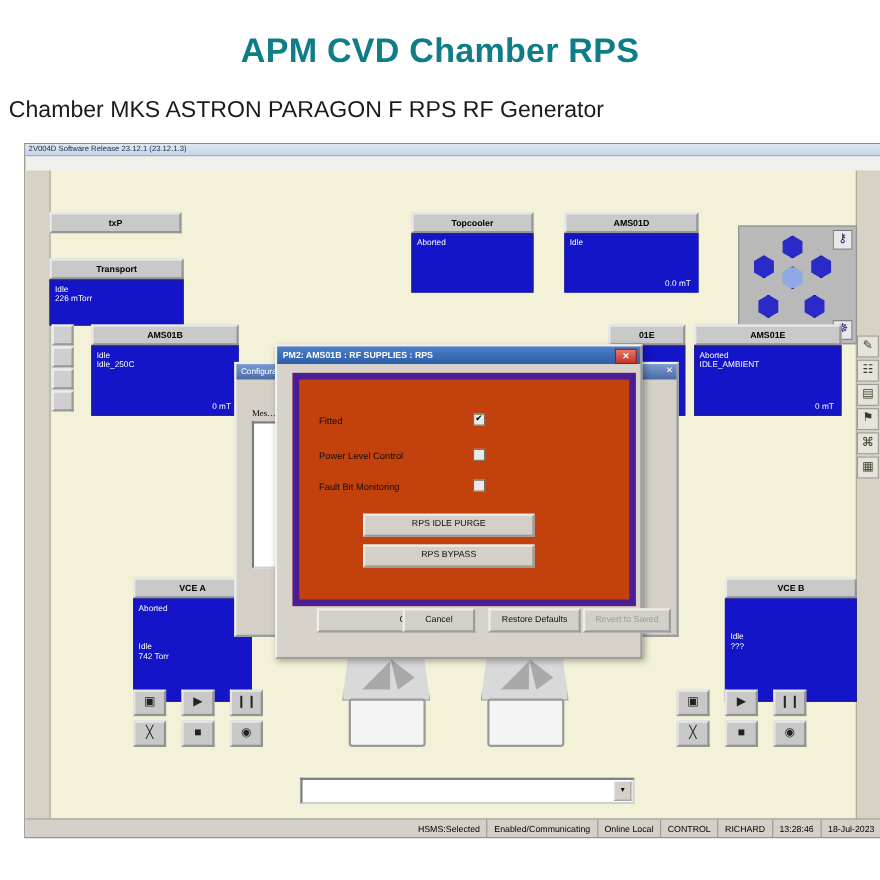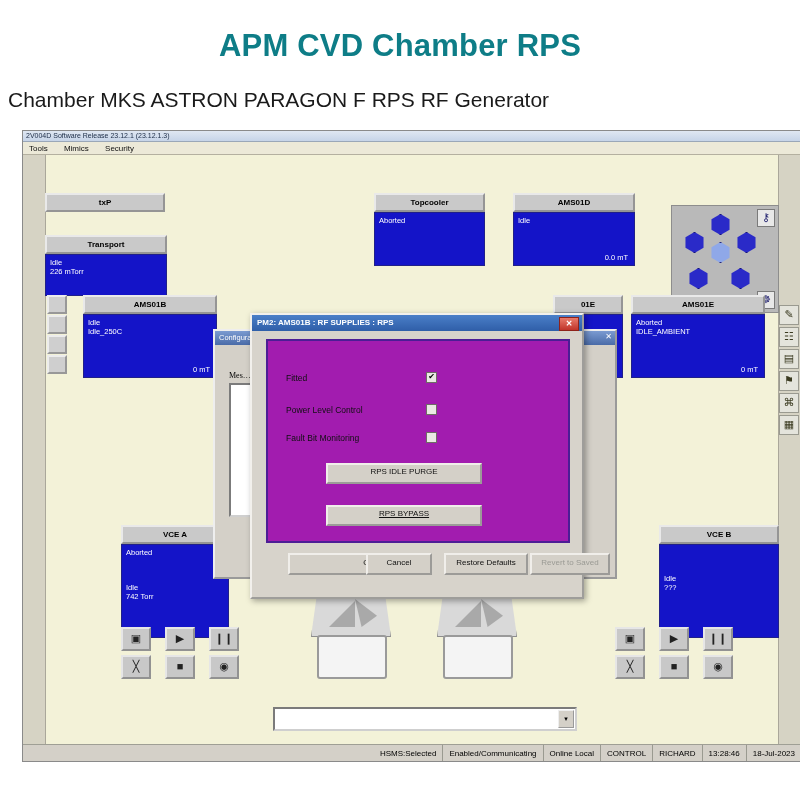--- a/index.html
+++ b/index.html
@@ -303,22 +303,22 @@
   }
   .dlg .body {
     position: absolute;
     left: 0; top: 16px; right: 0; bottom: 0;
     background: #d7d3cb;
   }
   .group {
     position: absolute;
     left: 14px; top: 8px;
     width: 300px; height: 200px;
-    background: #a21caf;
-    border: 2px solid #4c1d95;
+    background: #c2410c;
+    border: 6px solid #4c1d95;
   }
   .chk-row {
     position: absolute;
     left: 18px;
     font-size: 8.5px;
     color: #101010;
   }
   .chk-box {
     position: absolute;
     left: 140px;
@@ -357,25 +357,20 @@
 </head>
 <body>
 
 <div class="page-title">APM CVD Chamber RPS</div>
 <div class="page-subtitle">Chamber MKS ASTRON PARAGON F RPS RF Generator</div>
 
 <div class="app">
 
   <div class="titlebar">2V004D  Software Release 23.12.1 (23.12.1.3)</div>
 
-  <div class="menubar">
-    <span>Tools</span>
-    <span>Mimics</span>
-    <span>Security</span>
-  </div>
 
   <div class="canvas">
 
     <div class="rail-left"></div>
     <div class="rail-right"></div>
 
     <div class="panel" style="left:22px; top:38px; width:120px;">
       <div class="panel-header">txP</div>
     </div>
 
@@ -523,21 +518,21 @@
             <span>Power Level Control</span>
             <span class="chk-box" style="top:-1px;"></span>
           </div>
 
           <div class="chk-row" style="top:92px;">
             <span>Fault Bit Monitoring</span>
             <span class="chk-box" style="top:-1px;"></span>
           </div>
 
           <div class="wide-btn" style="top:122px;">RPS IDLE PURGE</div>
-          <div class="wide-btn" style="top:164px;text-decoration:underline;">RPS BYPASS</div>
+          <div class="wide-btn" style="top:150px;">RPS BYPASS</div>
         </div>
 
         <div class="dlg-btn" style="left:36px; top:222px; width:62px;padding-left:48px;">OK</div>
         <div class="dlg-btn" style="left:114px; top:222px; width:62px;">Cancel</div>
         <div class="dlg-btn" style="left:192px; top:222px; width:80px;">Restore Defaults</div>
         <div class="dlg-btn disabled" style="left:278px; top:222px; width:76px;">Revert to Saved</div>
       </div>
     </div>
 
     <div class="statusbar">

